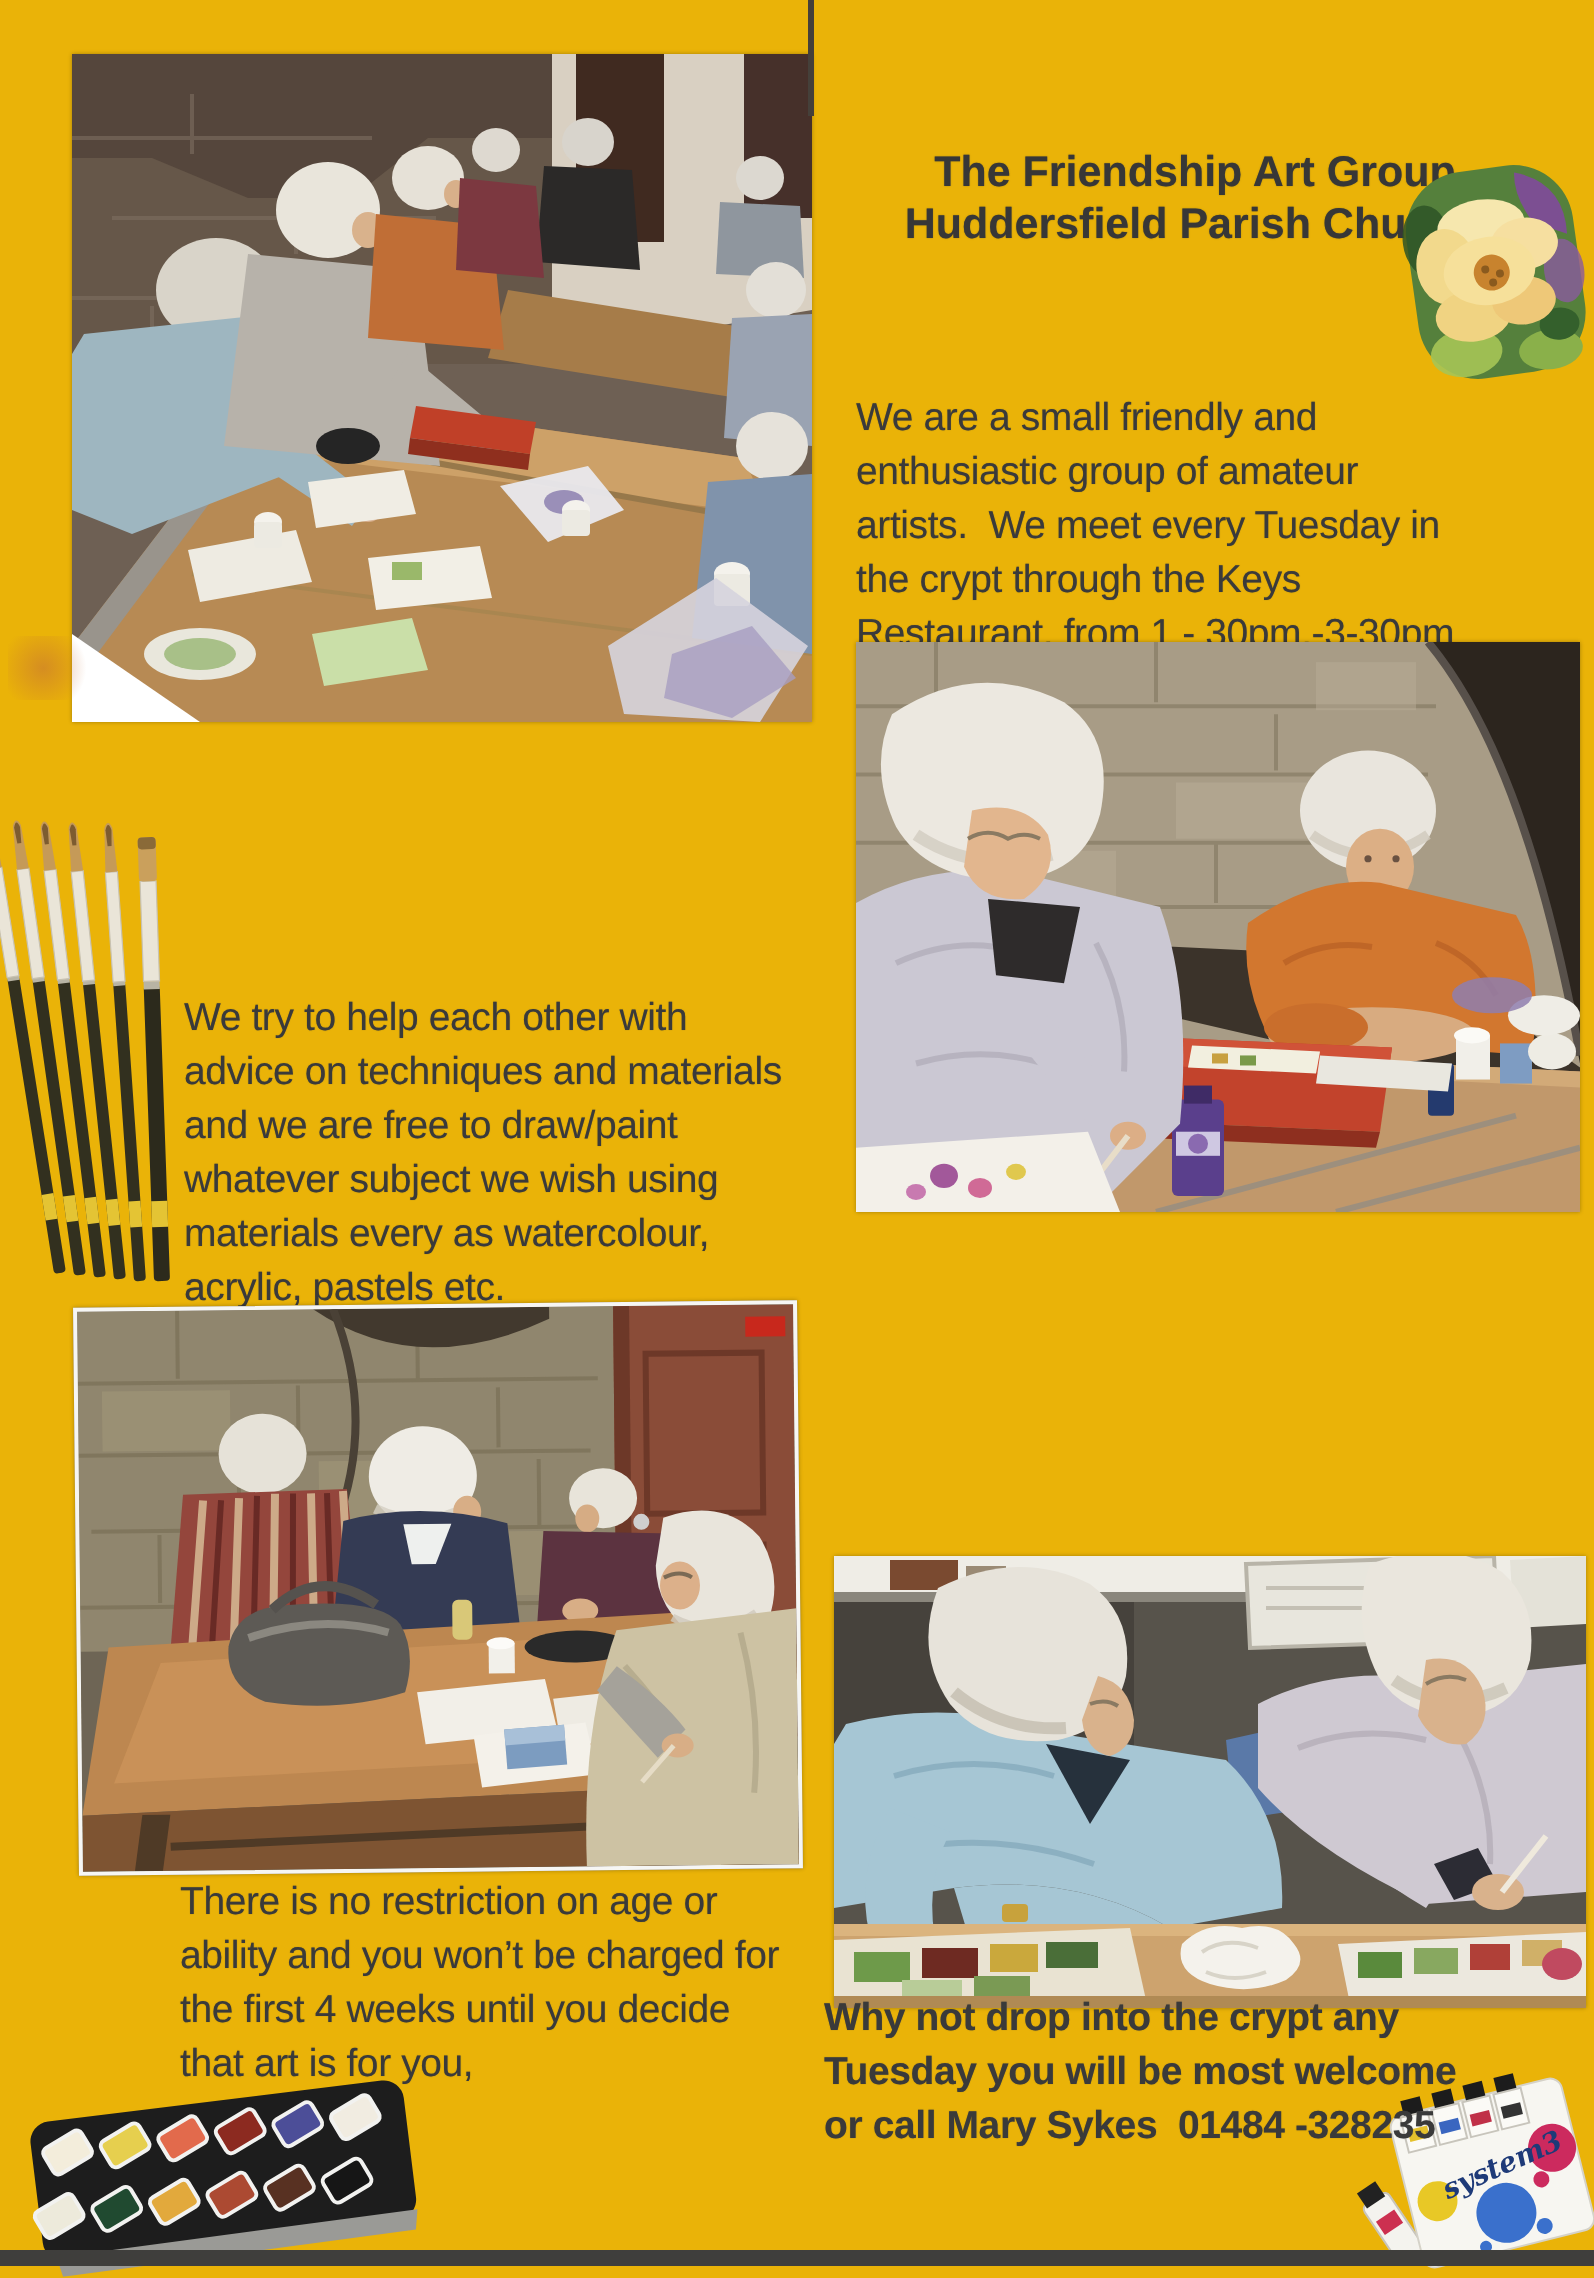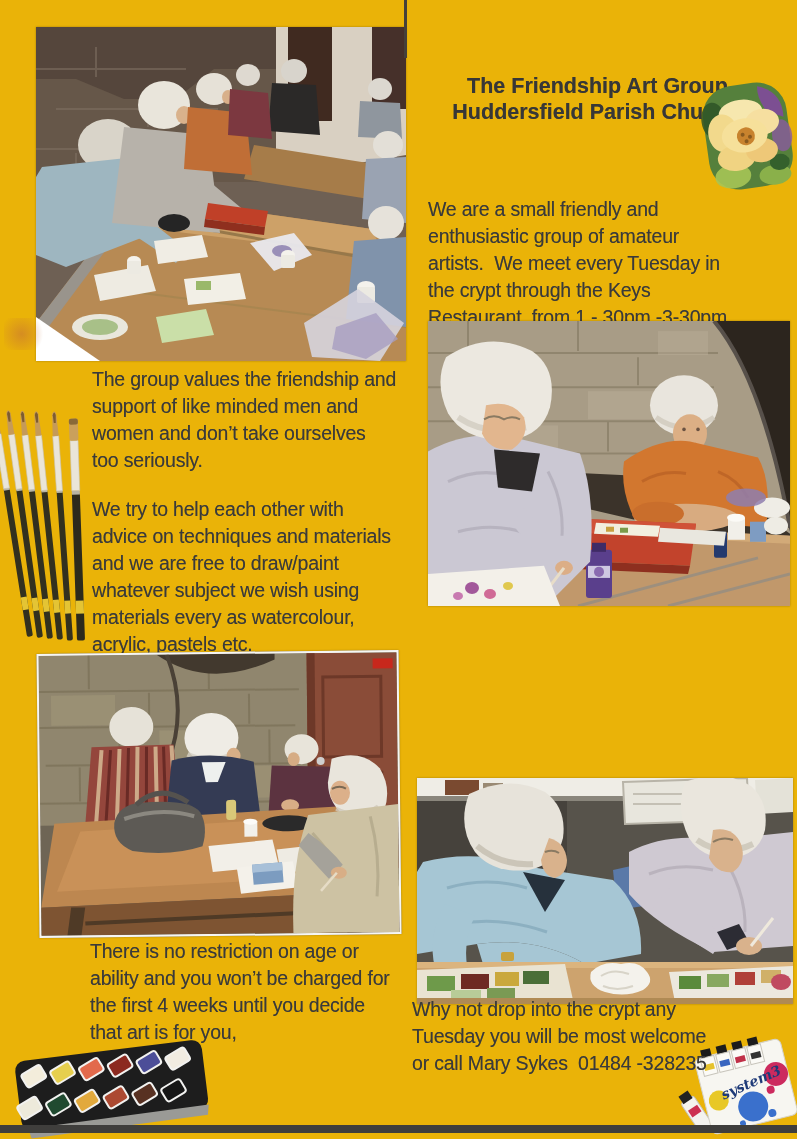--- a/index.html
+++ b/index.html
@@ -127,24 +127,20 @@
       </g>
     </svg>
   </div>
 
   <div class="abs para" style="left:428px;top:160px;width:340px;margin-top:36px;">We are a small friendly and
 enthusiastic group of amateur
 artists.  We meet every Tuesday in
 the crypt through the Keys
 Restaurant, from 1 - 30pm.-3-30pm</div>
 
-  <div class="abs para" style="left:92px;top:366px;width:330px;">The group values the friendship and
-support of like minded men and
-women and don’t take ourselves
-too seriously.</div>
 
   <div class="abs deco" style="left:2px;top:386px;width:100px;height:256px;">
     <svg viewBox="0 0 100 255">
       <g transform="translate(28,250) rotate(-9)">
         <rect x="-3" y="-150" width="6" height="150" rx="2" fill="#32301f"></rect>
           <rect x="-3" y="-40" width="6" height="13" fill="#e4c434"></rect>
         <rect x="-3" y="-152" width="6" height="4" fill="#b8b4a4"></rect>
           <rect x="-3" y="-205" width="6" height="55" fill="#eae5d8" stroke="#c8c2b2" stroke-width=".6"></rect>
         <path d="M-3,-205 L3,-205 L2,-227 Q0,-232 -2,-227 Z" fill="#c59a58"></path>
           <path d="M-1.5,-226 Q0,-231 1.5,-226 L1,-218 L-1,-218 Z" fill="#7d5c30"></path>
@@ -431,21 +427,21 @@
         <rect x="0" y="220" width="376" height="6" fill="#b08a54"></rect>
       </g>
     </svg>
   </div>
 
   <div class="abs para" style="left:90px;top:938px;width:340px;">There is no restriction on age or
 ability and you won’t be charged for
 the first 4 weeks until you decide
 that art is for you,</div>
 
-  <div class="abs para" style="left:412px;top:996px;width:350px;z-index:5;">Why not drop into the crypt any
+  <div class="abs para" style="left:412px;top:996px;width:350px;z-index:5;font-weight:bold;">Why not drop into the crypt any
 Tuesday you will be most welcome
 or call Mary Sykes  01484 -328235</div>
 
   <div class="abs deco" style="left:14px;top:1042px;width:200px;height:92px;transform:rotate(-3deg);">
     <svg viewBox="0 0 200 92">
       <g transform="rotate(-4 100 46)">
         <rect x="4" y="8" width="188" height="70" rx="10" fill="#1d1d1d"></rect>
         <path d="M10,76 L192,74 L190,84 L12,86 Z" fill="#9a9a96"></path>
         <g>
           <g transform="rotate(-24 22 25)">

